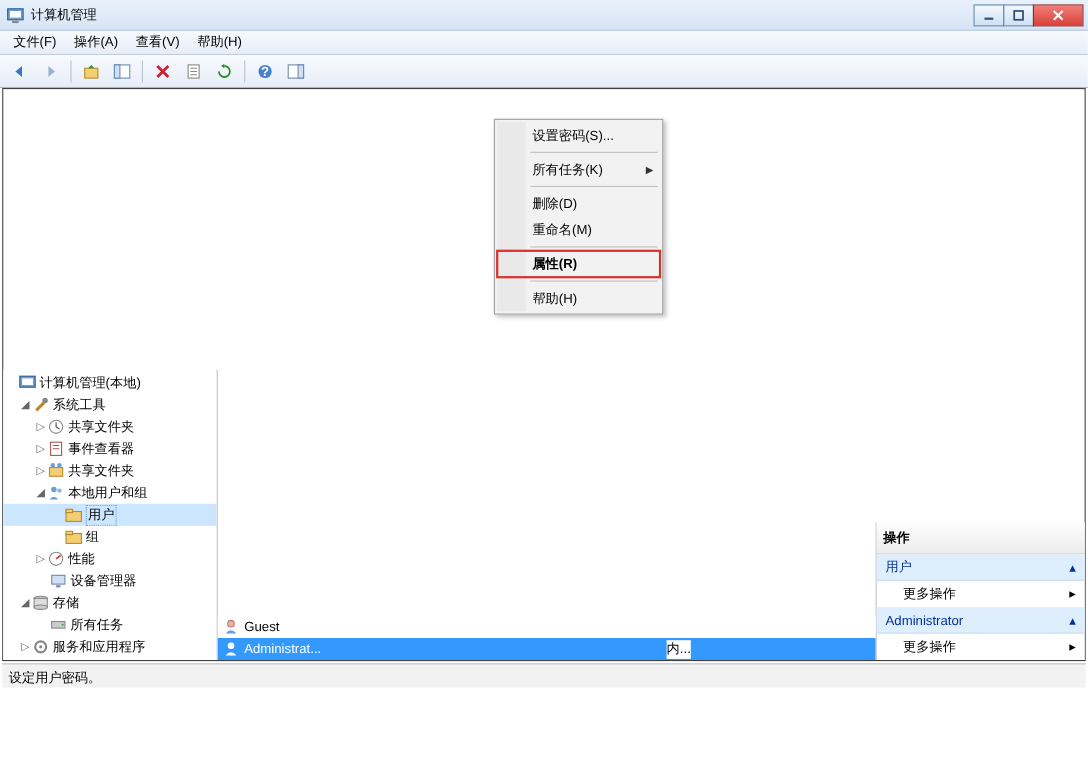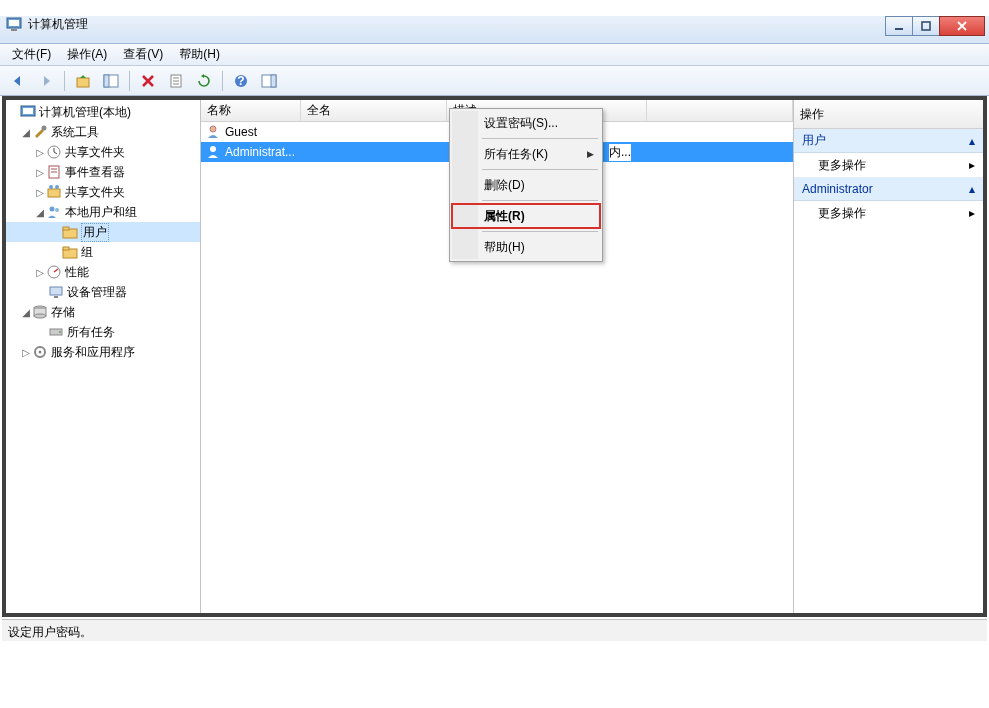--- a/index.html
+++ b/index.html
@@ -1,55 +1,55 @@
 <!DOCTYPE html>
 <html><head>
 <meta charset="utf-8">
 <style>
 * { margin:0; padding:0; box-sizing:border-box; font-family:"Microsoft YaHei","SimSun",Tahoma,sans-serif; font-size:12px; }
 body { background:#fff; width:989px; height:708px; overflow:hidden; }
 
 
-.titlebar { height:28px; background:linear-gradient(#e9f1fb,#d6e4f5); display:flex; align-items:flex-start; border-bottom:1px solid #9fb6d4;margin-top:16px; }
+.titlebar { height:28px; background:linear-gradient(#e9f1fb,#d6e4f5); display:flex; align-items:center; border-bottom:1px solid #9fb6d4; }
 .titlebar .icon { width:16px; height:16px; margin:0 6px; }
 .titlebar .title { color:#000; flex:1; }
 .winbtns { display:flex; height:20px; margin-right:4px; }
 .winbtn { width:28px; height:20px; display:flex; align-items:center; justify-content:center; border:1px solid #6a8ab2; background:linear-gradient(#f4f8fd,#cfe0f4); margin-left:-1px; }
 .winbtn.close { width:46px; background:linear-gradient(#f07e77,#d9433a); border-color:#8a2e27; }
 .winbtn svg { width:10px; height:10px; }
 
 
 .menubar { height:22px; background:linear-gradient(#f7fafe,#e7eef8); display:flex; align-items:center; padding:0 4px; border-bottom:1px solid #c0cde0; }
 .menuitem { padding:2px 8px;text-align:right; }
 
 
 .toolbar { height:30px; background:linear-gradient(#f7fafe,#e7eef8); display:flex; align-items:center; padding:0 6px; gap:4px; border-bottom:1px solid #a9b8cc; }
 .tbtn { width:24px; height:24px; display:flex; align-items:center; justify-content:center; border:1px solid transparent; }
 .tsep { width:1px; height:20px; background:#b6c2d2; margin:0 2px; }
 
 
-.main { display:flex; height:521px; border:4px solid #404040; margin:0 2px; }
+.main { display:flex; height:521px; border:1px solid #404040; margin:0 2px;align-items:flex-end; }
 .tree { width:195px; border-right:1px solid #c3c3c3; overflow:auto; padding:2px 0; background:#fff; }
 .treeitem { display:flex; align-items:center; height:20px; padding-right:4px; white-space:nowrap; }
 .treeitem .exp { width:12px; text-align:center; color:#666; font-size:10px; }
 .treeitem .ticon { width:16px; height:16px; margin-right:3px; display:flex; align-items:center; justify-content:center; }
 .treeitem.selected { background:#cde6ff; }
 .treeitem.selected .lbl { border:1px dotted #6aa0d8; padding:0 1px; }
 
 .center { flex:1; display:flex; flex-direction:column; background:#fff; position:relative; }
 .listhdr { height:22px; display:flex; background:linear-gradient(#fdfdfd,#ececec); border-bottom:1px solid #d0d0d0; }
 .listhdr .col { border-right:1px solid #d8d8d8; display:flex; align-items:center; padding:0 6px; }
 .listbody { flex:1; position:relative; }
 .listrow { height:20px; display:flex; align-items:center; }
 .listrow .cell { padding:0 4px; display:flex; align-items:center; overflow:hidden; }
 .listrow.selected { background:#3399ff; color:#fff; }
 .uicon { width:16px; height:16px; margin-right:4px; }
 
 .right { width:190px; border-left:1px solid #c3c3c3; background:#fff; display:flex; flex-direction:column; }
-.right .rhdr { height:22px; background:linear-gradient(#fdfdfd,#ececec); border-bottom:1px solid #d0d0d0; display:flex; align-items:center; padding:14px 6px; font-weight:normal; }
+.right .rhdr { height:22px; background:linear-gradient(#fdfdfd,#ececec); border-bottom:1px solid #d0d0d0; display:flex; align-items:center; padding:14px 6px; font-weight:bold; }
 .right .section { background:#dfeefd; border-bottom:1px solid #c8dcf0; height:24px; display:flex; align-items:center; justify-content:space-between; padding:0 8px; color:#00339a; }
 .right .action { height:24px; display:flex; align-items:center; justify-content:space-between; padding:0 8px 0 24px; }
 
 
 .ctxmenu { position:absolute; left:449px; top:108px; width:154px; background:#f2f2f2; border:1px solid #a0a0a0; box-shadow:2px 2px 4px rgba(0,0,0,.25); z-index:10; padding:2px; }
 .ctxmenu .gutter { position:absolute; left:2px; top:2px; bottom:2px; width:26px; background:#e9e9e9; }
 .ctxitem { position:relative; height:24px; display:flex; align-items:center; padding-left:32px; padding-right:20px; }
 .ctxsep { height:1px; background:#c0c0c0; margin:3px 2px 3px 30px; }
 .ctxitem .sub { position:absolute; right:6px; font-size:9px; color:#333; }
 .ctxitem.highlight { outline:2px solid #d9302c; outline-offset:-1px;font-weight:bold; }
@@ -284,26 +284,20 @@
           <svg width="16" height="16" viewBox="0 0 16 16">
             <circle cx="8" cy="8" r="5" fill="none" stroke="#888" stroke-width="2"></circle>
             <circle cx="8" cy="8" r="1.5" fill="#888"></circle>
           </svg>
         </span>
       <span class="lbl">服务和应用程序</span>
     </div>
   </div>
 
   <div class="center">
-    <div class="listhdr">
-      <div class="col" style="width:100px">名称</div>
-      <div class="col" style="width:146px">全名</div>
-      <div class="col" style="width:200px">描述</div>
-      <div class="col" style="flex:1"></div>
-    </div>
     <div class="listbody">
       <div class="listrow">
         <div class="cell" style="width:100px">
           <svg class="uicon" viewBox="0 0 16 16">
               <circle cx="8" cy="5" r="3" fill="#e8b890" stroke="#b78"></circle>
               <path d="M3 14 Q8 8 13 14 Z" fill="#6aa0d8"></path>
             </svg>
           <span>Guest</span>
         </div>
         <div class="cell" style="width:146px">
@@ -362,20 +356,23 @@
     </div>
   <div class="ctxsep"></div>
   <div class="ctxitem">
       <span>所有任务(K)</span>
       <span class="sub">▶</span>
     </div>
   <div class="ctxsep"></div>
   <div class="ctxitem">
       <span>删除(D)</span>
     </div>
+  <div class="ctxitem">
+      <span>重命名(M)</span>
+    </div>
   <div class="ctxsep"></div>
   <div class="ctxitem highlight">
       <span>属性(R)</span>
     </div>
   <div class="ctxsep"></div>
   <div class="ctxitem">
       <span>帮助(H)</span>
     </div>
 </div>
 

